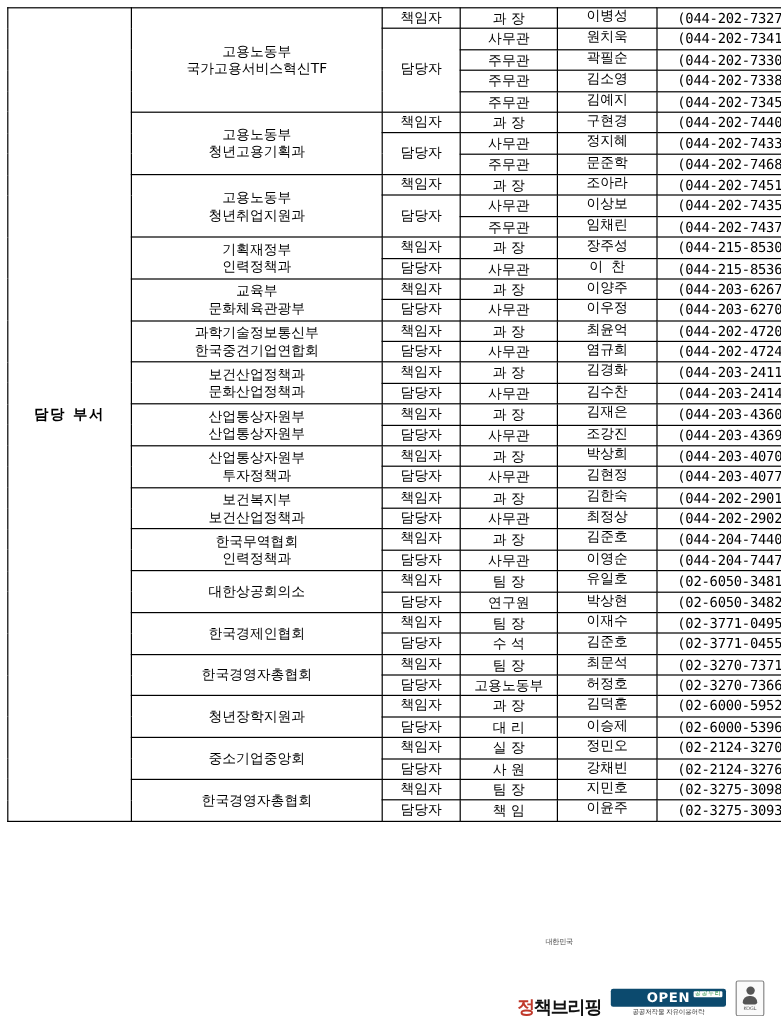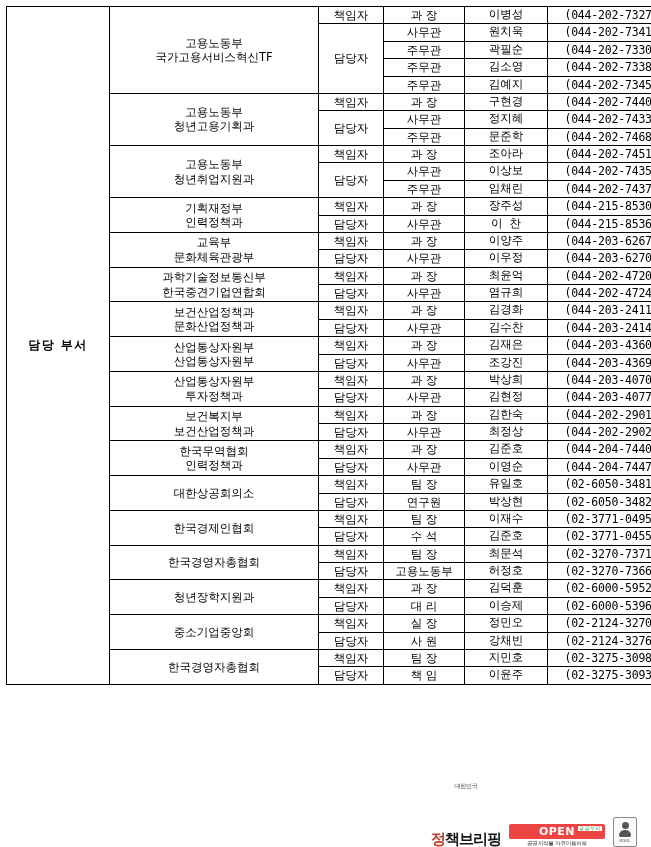--- a/index.html
+++ b/index.html
@@ -88,21 +88,21 @@
     font-weight: bold;
     color: #111;
     letter-spacing: -1px;
     margin-top: 43px;
   }
   .logo-policy .big .accent { color: #c0392b; }
   .logo-open {
     width: 96px;
   }
   .open-top {
-    background: #ef4444;
+    background: #0c4a6e;
     color: #ffffff;
     font-size: 11px;
     font-weight: bold;
     letter-spacing: 0.5px;
     text-align: center;
     padding: 1px 0;
     border-radius: 2px;
     position: relative;
   }
   .open-top .kr {

